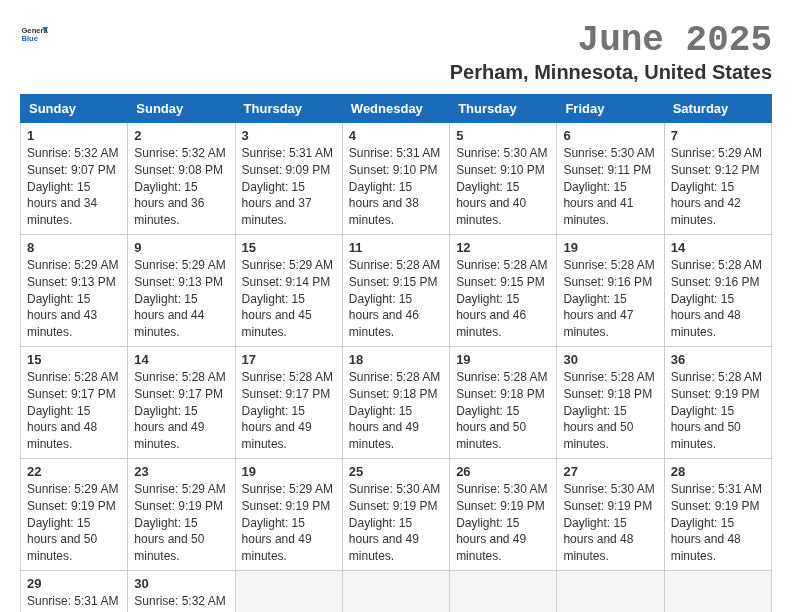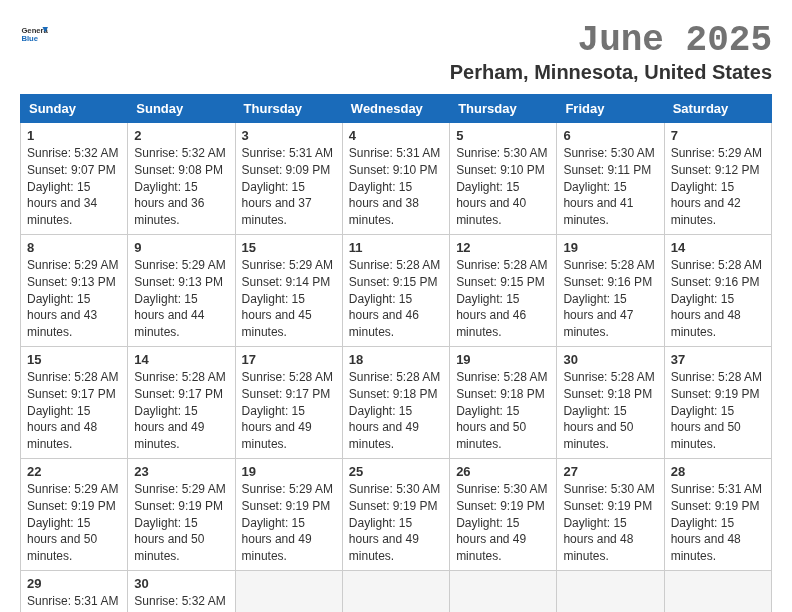--- a/index.html
+++ b/index.html
@@ -191,21 +191,21 @@
         </td>
         <td>
           <span class="day-number">19</span>
 <div class="day-info">Sunrise: 5:28 AM<br>Sunset: 9:18 PM<br>Daylight: 15 hours and 50 minutes.</div>
         </td>
         <td>
           <span class="day-number">30</span>
 <div class="day-info">Sunrise: 5:28 AM<br>Sunset: 9:18 PM<br>Daylight: 15 hours and 50 minutes.</div>
         </td>
         <td>
-          <span class="day-number">37</span>
+          <span class="day-number">36</span>
 <div class="day-info">Sunrise: 5:28 AM<br>Sunset: 9:19 PM<br>Daylight: 15 hours and 50 minutes.</div>
         </td>
       </tr>
       <tr class="week-row">
         <td>
           <span class="day-number">22</span>
 <div class="day-info">Sunrise: 5:29 AM<br>Sunset: 9:19 PM<br>Daylight: 15 hours and 50 minutes.</div>
         </td>
         <td>
           <span class="day-number">23</span>

